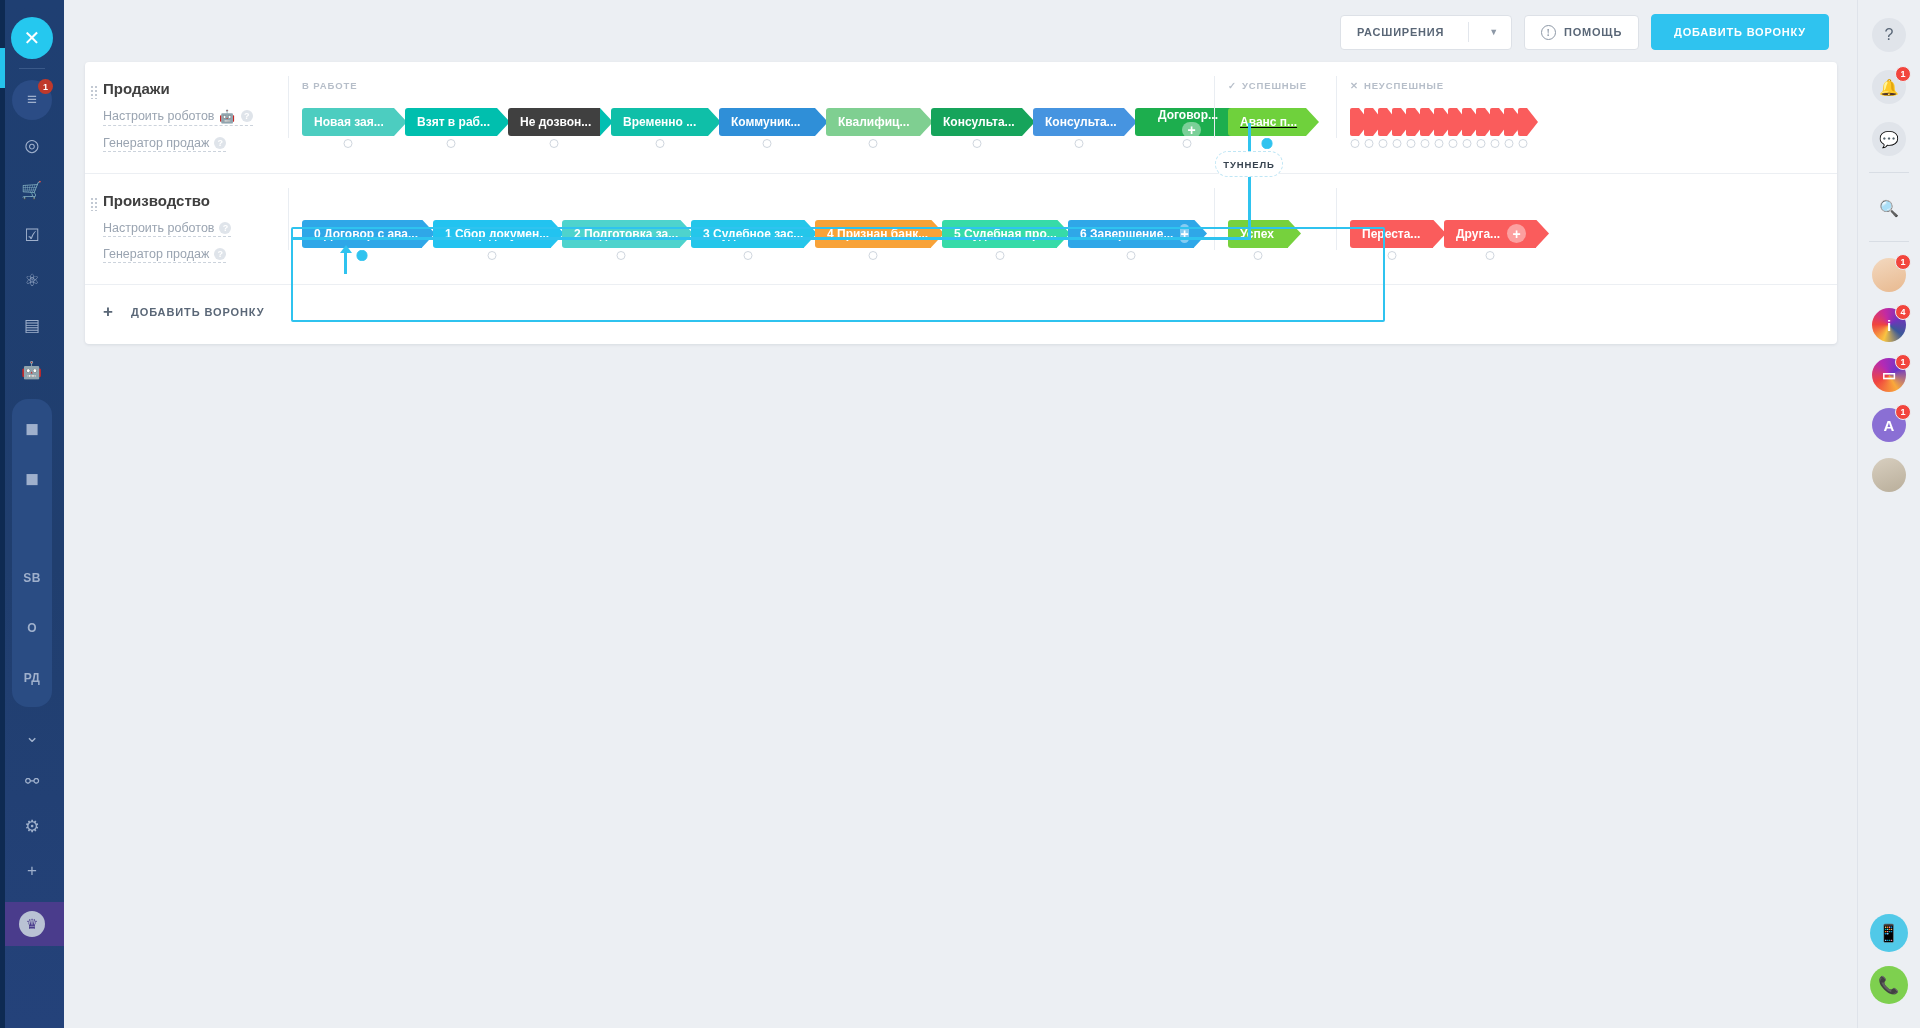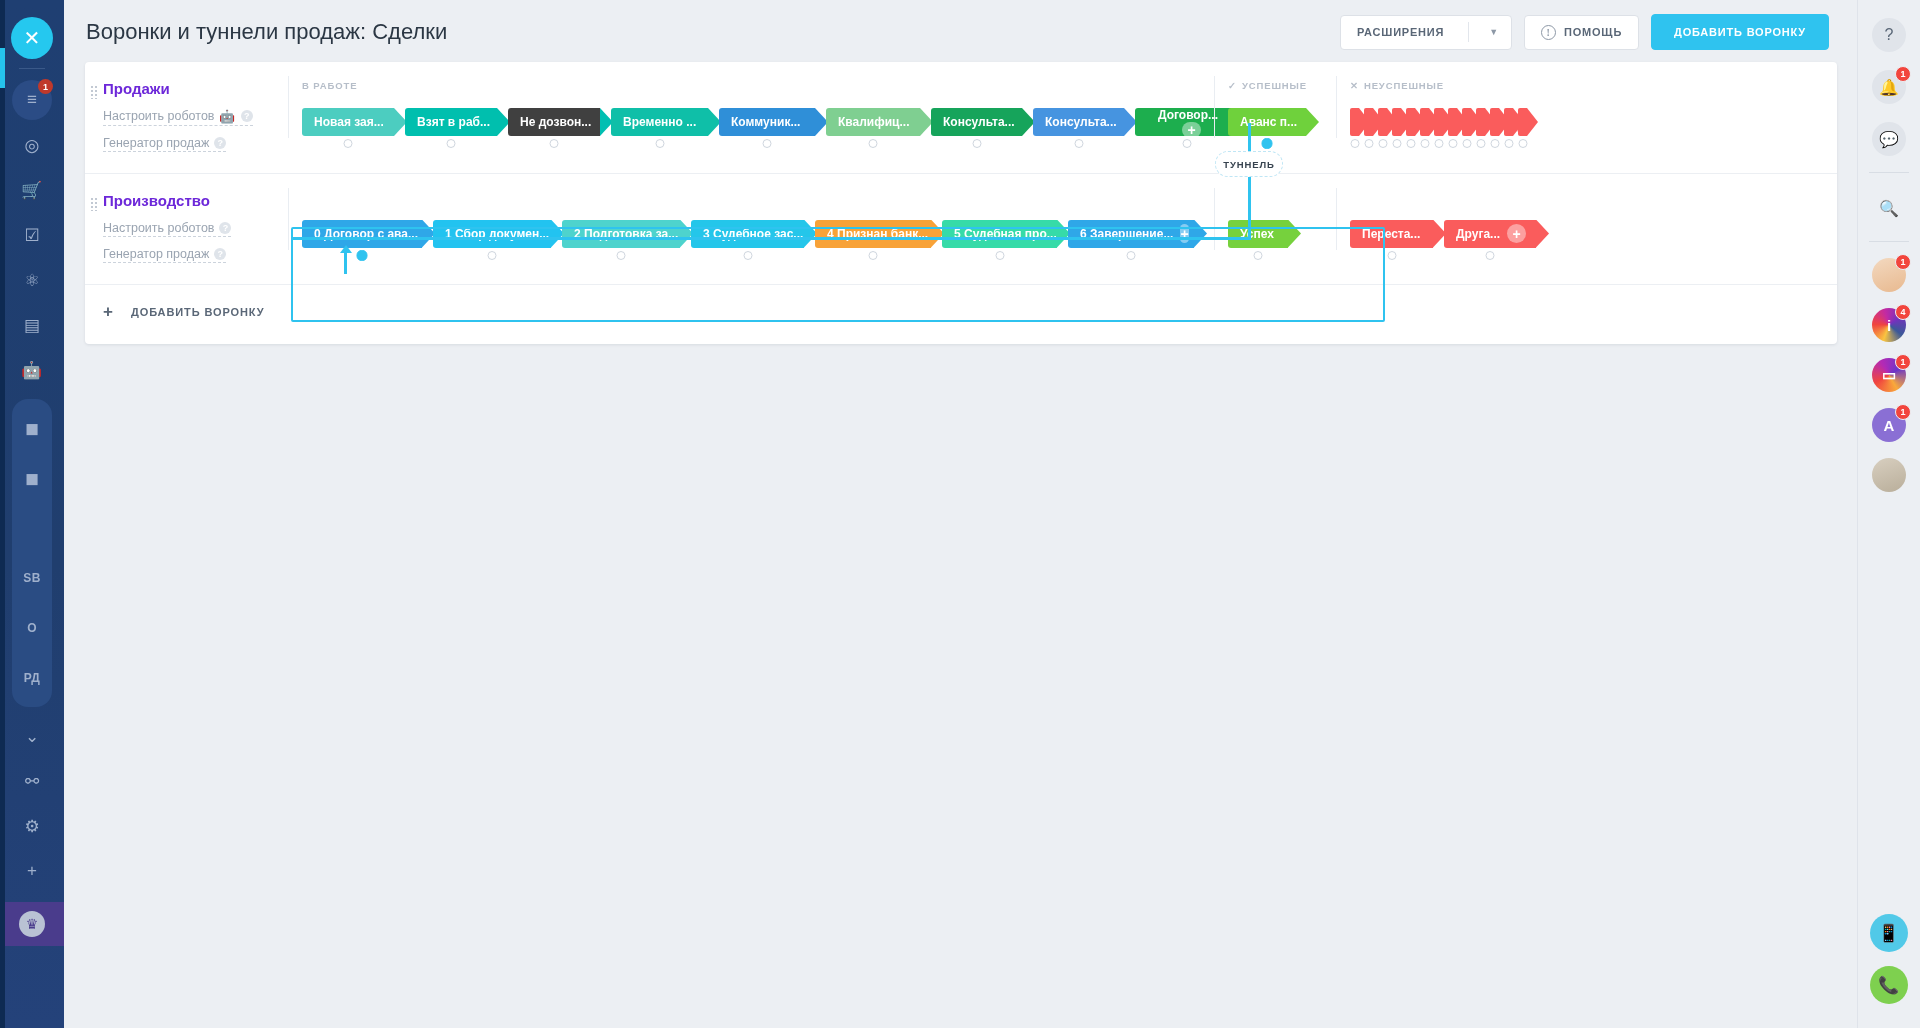--- a/index.html
+++ b/index.html
@@ -117,21 +117,21 @@
     padding-bottom:4px;
   }
   .funnel-row{ position:relative; display:flex; padding:18px 0 14px; }
   .funnel-row + .funnel-row{ border-top:1px solid #eceff3; }
   .fn-left{ width:203px; padding-left:18px; flex:none; position:relative; }
   .fn-grip{
     position:absolute;left:5px;top:5px;width:8px;height:14px;
     background-image:radial-gradient(circle,#c2c9d3 1.1px,transparent 1.2px);
     background-size:4px 4px;
   }
-  .fn-name{ font-size:15px;font-weight:bold;color:#6d28d9;margin-bottom:9px; }
+  .fn-name{ font-size:15px;font-weight:bold;color:#404040;margin-bottom:9px; }
   .fn-link{
     font-size:12.5px;color:#9aa4b1;border-bottom:1px dashed #ccd3dc;
     display:inline-flex;align-items:center;gap:5px;margin-bottom:7px;cursor:pointer;
     padding-bottom:1px;
   }
   .q-ic{
     width:12px;height:12px;border-radius:6px;background:#dfe4ea;color:#fff;
     font-size:9px;display:flex;align-items:center;justify-content:center;font-weight:bold;
     border-bottom:0;
   }
@@ -302,21 +302,20 @@
       <div class="rr-fab fab-blue">
         <span>📱</span>
       </div>
       <div class="rr-fab fab-green">
         <span>📞</span>
       </div>
     </div>
 </div>
 
 <div id="header">
-  <div id="page-title">Воронки и туннели продаж: Сделки</div>
   <div class="hdr-actions">
     <div class="btn btn-split">
       <span class="lbl">РАСШИРЕНИЯ</span>
       <span class="divider"></span>
       <span class="caret">▼</span>
     </div>
     <div class="btn">
       <span class="info-ic">!</span>
       <span>ПОМОЩЬ</span>
     </div>
@@ -427,21 +426,21 @@
                 <div class="chip" style="background: rgb(29, 174, 78); width: 104px; flex-direction: column;">
                   <span>Договор...</span>
                   <span class="plus">+</span>
                   <span class="tip" style="background: rgb(29, 174, 78);"></span>
                   <span class="knob"></span>
                 </div>
               </div>
               <div class="gap"></div>
             </div>
             <div class="vsep" style="left: 926px;"></div>
-            <div style="position: absolute; left: 940px; display: flex; align-items: flex-start;">
+            <div style="position: absolute; left: 940px; display: flex; align-items: flex-start; text-decoration: underline;">
               <div class="chip-wrap">
                 <div class="chip" style="background: rgb(111, 209, 60); width: 78px;">
                   <span>Аванс п...</span>
                   <span class="tip" style="background: rgb(111, 209, 60);"></span>
                   <span class="knob on"></span>
                 </div>
               </div>
             </div>
             <div class="vsep" style="left: 1048px;"></div>
             <div style="position: absolute; left: 1062px; display: flex; align-items: center;">

